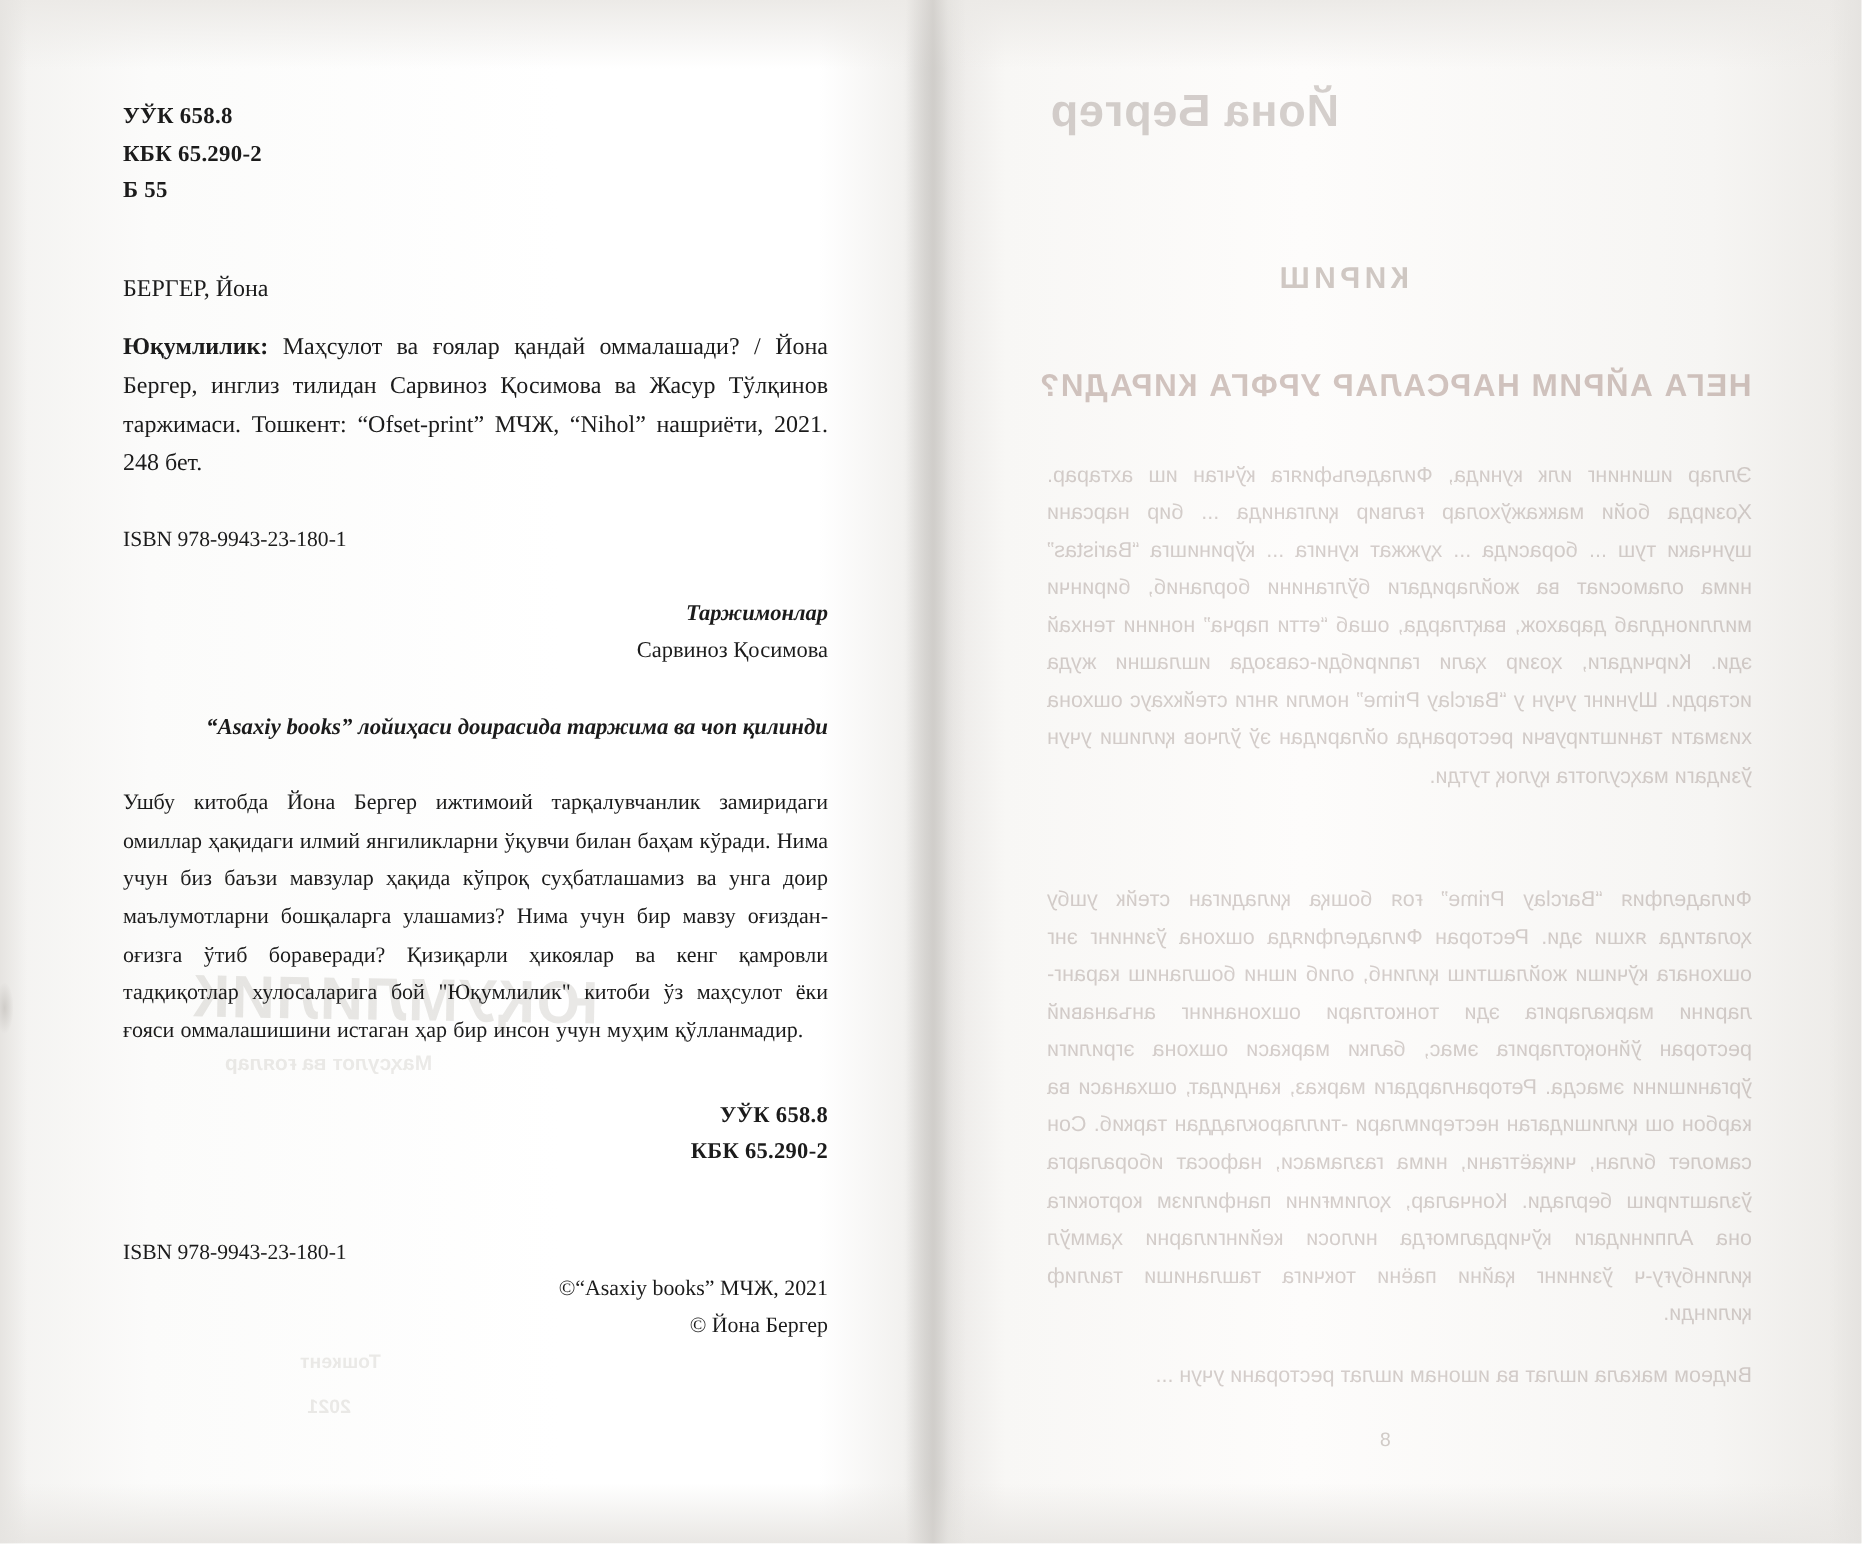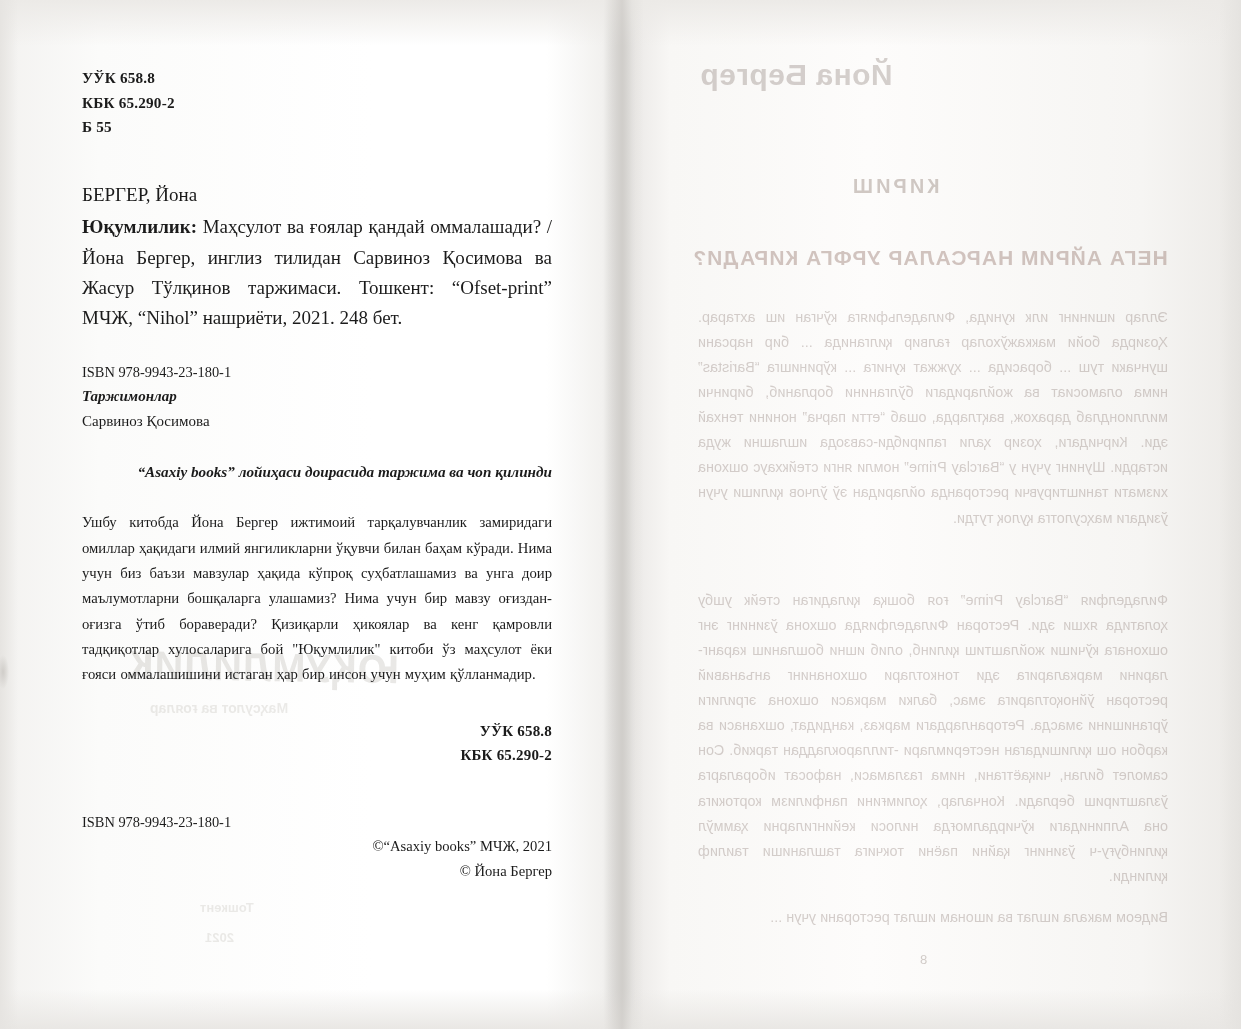--- a/index.html
+++ b/index.html
@@ -60,33 +60,34 @@
     font-family: Liberation Serif, serif;
   }
   .cls-block {
     font-weight: bold;
     font-size: 15.2px;
     line-height: 1.62;
     letter-spacing: 0.2px;
   }
   .author-block {
     margin-top: 40px;
-    font-size: 19px;
+    font-size: 16px;
     line-height: 1.6;
   }
   .author-name { }
   .desc-para {
-    margin-top: 2px;
+    margin-top: 14px;
     text-align: justify;
     text-justify: inter-word;
   }
   .desc-para .lead { font-weight: bold; }
   .isbn-1 { margin-top: 27px; font-size: 14.4px; }
   .translators {
-    text-align: left;
+    margin-top: 25px;
+    text-align: right;
     line-height: 1.72;
   }
   .translators .tr-title {
     font-style: italic;
     font-weight: bold;
     font-size: 15px;
   }
   .translators .tr-name { font-size: 15px; }
   .project-note {
     margin-top: 24px;

